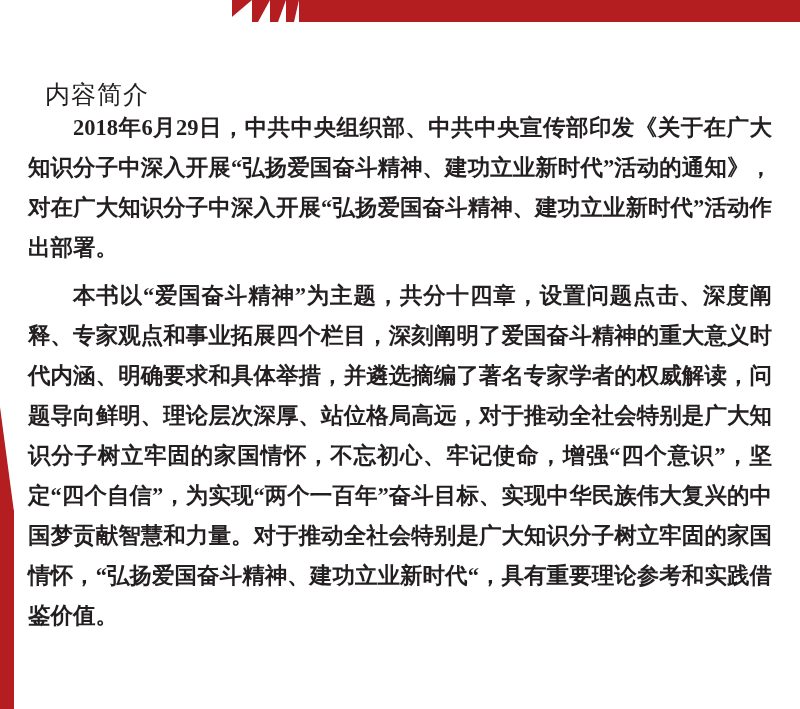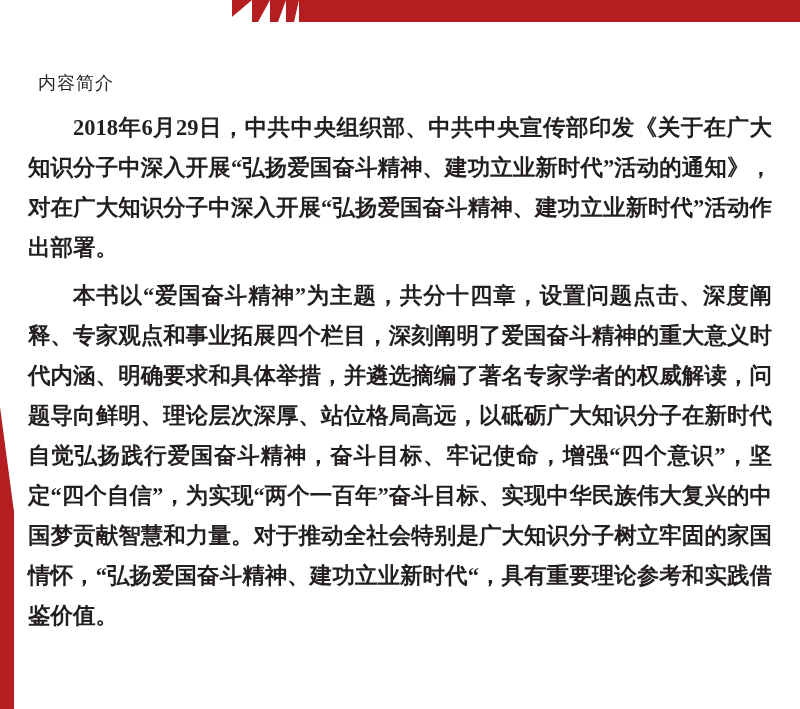--- a/index.html
+++ b/index.html
@@ -89,26 +89,26 @@
 
   
   .content {
     position: absolute;
     left: 0;
     top: 0;
     width: 800px;
     padding: 0;
   }
   .doc-title {
-    margin: 9px;
+    margin: 16px;
     padding: 0;
     position: absolute;
     left: 29px;
     top: 62px;
-    font-size: 18px;
+    font-size: 25px;
     font-weight: normal;
     color: #231f20;
     letter-spacing: 1px;
     font-family: Liberation Mono, monospace;
   }
   .body-text {
     position: absolute;
     left: 28px;
     top: 108px;
     width: 744px;
@@ -141,15 +141,15 @@
 
 <div class="left-accent">
   <div class="accent-shape"></div>
   <div class="accent-bar"></div>
 </div>
 
 <div class="content">
   <h1 class="doc-title">内容简介</h1>
   <div class="body-text">
     <p class="para">2018年6月29日，中共中央组织部、中共中央宣传部印发《关于在广大知识分子中深入开展“弘扬爱国奋斗精神、建功立业新时代”活动的通知》，对在广大知识分子中深入开展“弘扬爱国奋斗精神、建功立业新时代”活动作出部署。</p>
-    <p class="para">本书以“爱国奋斗精神”为主题，共分十四章，设置问题点击、深度阐释、专家观点和事业拓展四个栏目，深刻阐明了爱国奋斗精神的重大意义时代内涵、明确要求和具体举措，并遴选摘编了著名专家学者的权威解读，问题导向鲜明、理论层次深厚、站位格局高远，以砥砺广大知识分子在新时代自觉弘扬践行爱国奋斗精神，奋斗目标、牢记使命，增强“四个意识”，坚定“四个自信”，为实现“两个一百年”奋斗目标、实现中华民族伟大复兴的中国梦贡献智慧和力量。对于推动全社会特别是广大知识分子树立牢固的家国情怀，“弘扬爱国奋斗精神、建功立业新时代“，具有重要理论参考和实践借鉴价值。</p>
+    <p class="para">本书以“爱国奋斗精神”为主题，共分十四章，设置问题点击、深度阐释、专家观点和事业拓展四个栏目，深刻阐明了爱国奋斗精神的重大意义时代内涵、明确要求和具体举措，并遴选摘编了著名专家学者的权威解读，问题导向鲜明、理论层次深厚、站位格局高远，对于推动全社会特别是广大知识分子树立牢固的家国情怀，不忘初心、牢记使命，增强“四个意识”，坚定“四个自信”，为实现“两个一百年”奋斗目标、实现中华民族伟大复兴的中国梦贡献智慧和力量。对于推动全社会特别是广大知识分子树立牢固的家国情怀，“弘扬爱国奋斗精神、建功立业新时代“，具有重要理论参考和实践借鉴价值。</p>
   </div>
 </div>
 
 </body></html>

